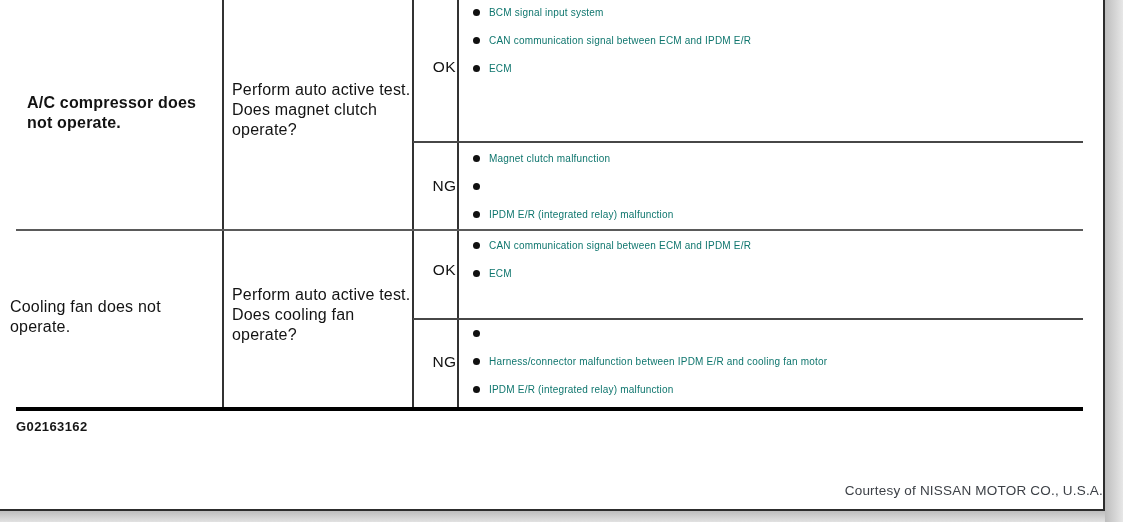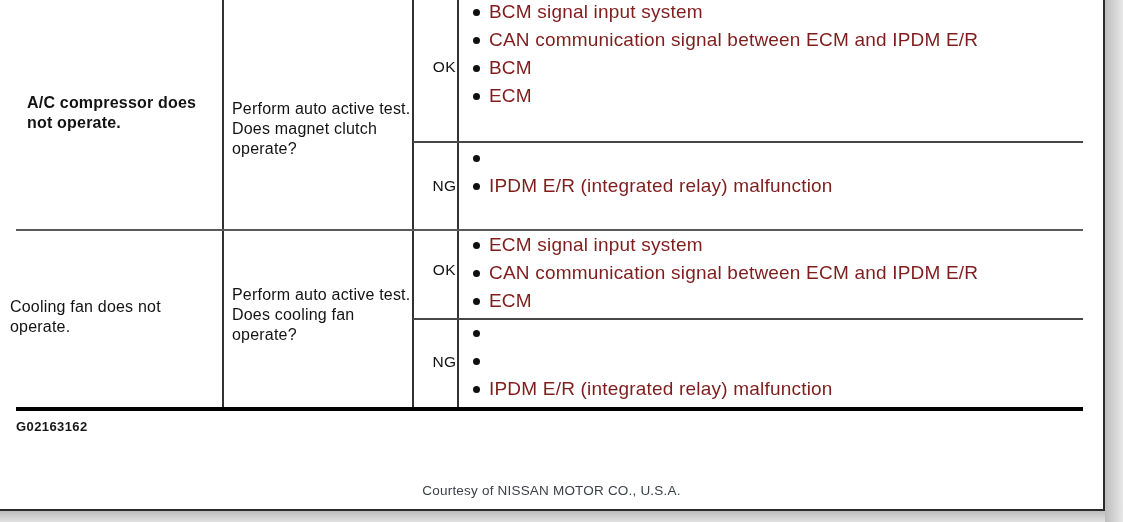--- a/index.html
+++ b/index.html
@@ -36,49 +36,49 @@
   .h-row      { left:16px;  top:229px; width:1067px; background:#5a5a5a; }
   .h-result-2 { left:413px; top:318px; width:670px; }
   .h-thick    { position:absolute; left:16px; top:407px; width:1067px; height:4px; background:#000000; }
   
   .cell-text {
     position:absolute;
     font-size:16px; line-height:20px; letter-spacing:0.2px;
     color:#131313;
   }
   .symptom-1 { left:27px;  top:93px;  width:170px;font-weight:bold; }
-  .test-1    { left:232px; top:80px;  width:180px;margin-top:19px; }
+  .test-1    { left:232px; top:80px;  width:180px; }
   .symptom-2 { left:10px;  top:297px; width:170px; }
   .test-2    { left:232px; top:285px; width:180px; }
   .result-label {
     position:absolute; left:413px; width:63px;
     text-align:center; font-size:15.5px; letter-spacing:0.5px; line-height:20px;
   }
   .res-1ok { top:57px; } .res-1ng { top:176px; }
   .res-2ok { top:260px; } .res-2ng { top:352px; }
   ul.causes {
     position:absolute; left:473px; margin:0; padding:0; list-style:none;
   }
   .causes-1ok { top:-2px; } .causes-1ng { top:144px; }
   .causes-2ok { top:231px; } .causes-2ng { top:319px; }
   ul.causes li {
     height:28px; display:flex; align-items:center;
   }
   .dot {
     width:7px; height:7px; border-radius:50%;
     background:#101010; flex:0 0 auto; margin-right:9px; margin-top:1px;
   }
-  .cause-text { font-size:19px; letter-spacing:0.2px; white-space:nowrap; color:#7f1d1d; }
+  .cause-text { font-size:10px; letter-spacing:0.2px; white-space:nowrap; color:#0f766e; }
   .graphic-id {
     position:absolute; left:16px; top:419px;
     font-size:13px; font-weight:700; letter-spacing:0.4px; color:#161616;text-align:center;
   }
   .footer {
     position:absolute; left:0; top:483px; width:1103px;
-    text-align:center; font-size:13.5px; letter-spacing:0.2px; color:#3d4147;
+    text-align:right; font-size:13.5px; letter-spacing:0.2px; color:#3d4147;
   }
 </style>
 </head>
 <body>
 
 <div id="screenshot">
 
   <div class="shadow-right"></div>
   <div class="shadow-bottom"></div>
 
@@ -102,65 +102,62 @@
         <li>
             <span class="dot"></span>
             <span class="cause-text">BCM signal input system</span>
           </li>
         <li>
             <span class="dot"></span>
             <span class="cause-text">CAN communication signal between ECM and IPDM E/R</span>
           </li>
         <li>
             <span class="dot"></span>
-            <span class="cause-text">BCM</span>
-          </li>
-        <li>
-            <span class="dot"></span>
             <span class="cause-text">ECM</span>
           </li>
       </ul>
 
       <div class="result-label res-1ng">NG</div>
       <ul class="causes causes-1ng">
+        <li>
+            <span class="dot"></span>
+            <span class="cause-text">Magnet clutch malfunction</span>
+          </li>
         <li>
             <span class="dot"></span>
           </li>
         <li>
             <span class="dot"></span>
             <span class="cause-text">IPDM E/R (integrated relay) malfunction</span>
           </li>
       </ul>
 
       <div class="cell-text symptom-2">Cooling fan does not operate.</div>
       <div class="cell-text test-2">Perform auto active test. Does cooling fan operate?</div>
 
       <div class="result-label res-2ok">OK</div>
       <ul class="causes causes-2ok">
-        <li>
-            <span class="dot"></span>
-            <span class="cause-text">ECM signal input system</span>
-          </li>
         <li>
             <span class="dot"></span>
             <span class="cause-text">CAN communication signal between ECM and IPDM E/R</span>
           </li>
         <li>
             <span class="dot"></span>
             <span class="cause-text">ECM</span>
           </li>
       </ul>
 
       <div class="result-label res-2ng">NG</div>
       <ul class="causes causes-2ng">
         <li>
             <span class="dot"></span>
           </li>
         <li>
             <span class="dot"></span>
+            <span class="cause-text">Harness/connector malfunction between IPDM E/R and cooling fan motor</span>
           </li>
         <li>
             <span class="dot"></span>
             <span class="cause-text">IPDM E/R (integrated relay) malfunction</span>
           </li>
       </ul>
 
     </div>
 
     <div class="graphic-id">G02163162</div>

